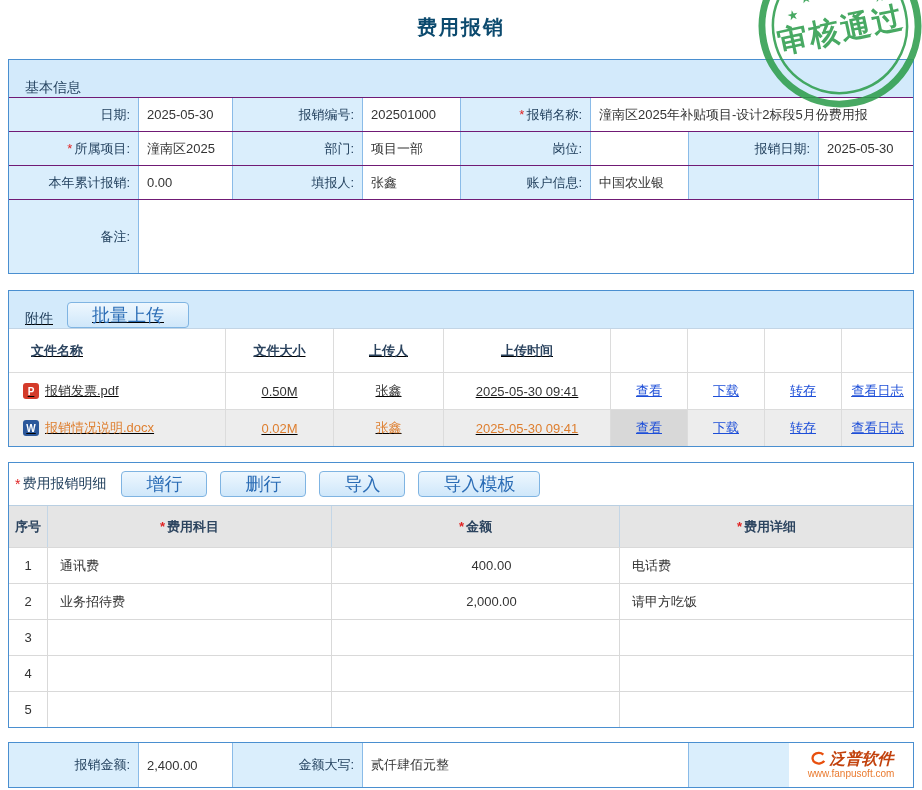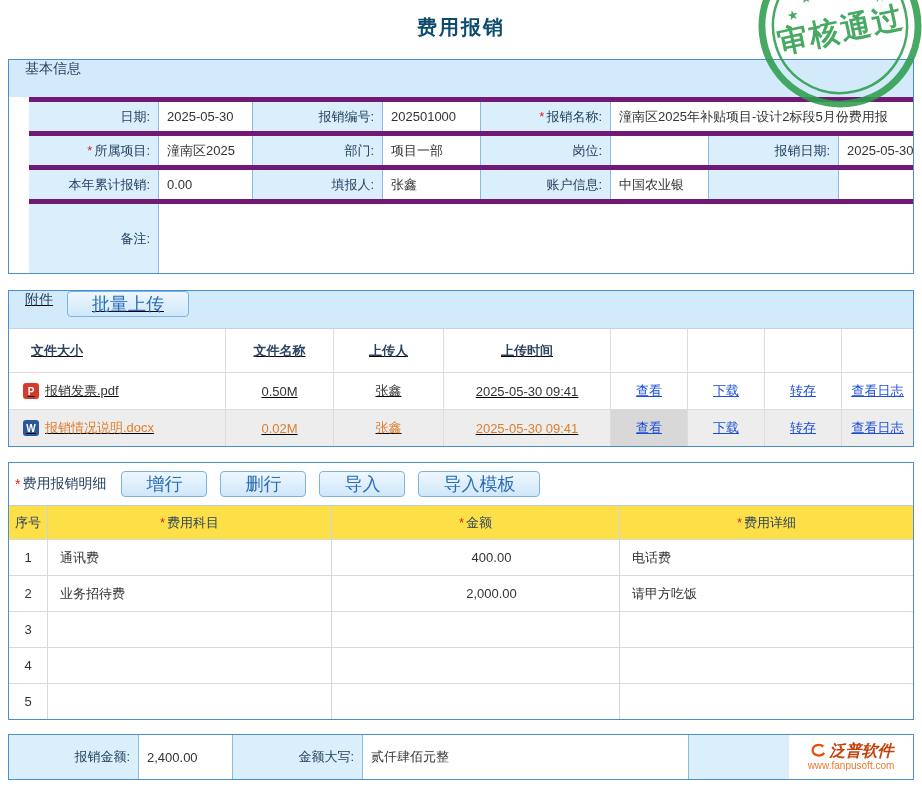--- a/index.html
+++ b/index.html
@@ -9,28 +9,28 @@
 
   .page-title { padding-top: 14px; text-align: center; font-size: 20px; font-weight: bold; color: #0c4a6e; letter-spacing: 2px; }
 
   .stamp { position: absolute; top: -58px; right: -2px; width: 168px; height: 168px; transform: rotate(-12deg); opacity: .88; pointer-events: none; z-index: 5; }
 
   .panel { margin: 0 8px; border: 1px solid #4a8fd0; background: #fff; }
   .p-basic { margin-top: 18px; }
   .p-att { margin-top: 16px; text-decoration: underline; }
   .p-det { margin-top: 15px; }
 
-  .panel-head { height: 37px; display: flex; align-items: flex-start; padding: 0 16px; background: #d3eafb; color: #24425f; font-size: 14px; }
+  .panel-head { height: 37px; display: flex; align-items: flex-end; padding: 0 16px; background: #d3eafb; color: #24425f; font-size: 14px; }
 
   .req { color: #e02222; margin-right: 2px; }
   .lbl { background: #daeefc; justify-content: flex-end; padding: 0 8px; color: #24425f; white-space: nowrap; }
   .val { padding: 0 8px; color: #333; white-space: nowrap; }
 
   
-  .bi-row { display: grid; grid-template-columns: 129px 94px 130px 98px 130px 98px 130px 95px; border-top: 5px solid #701a75; height: 34px; margin-left: 20px; }
+  .bi-row { display: grid; grid-template-columns: 129px 94px 130px 98px 130px 98px 130px 95px; border-top: 1px solid #701a75; height: 34px; }
   .bi-row.r-remark { height: 74px; }
   .bi-row > div { border-left: 1px solid #8abbe8; display: flex; align-items: center; font-size: 13px; overflow: hidden; }
   .bi-row > div:first-child { border-left: none; }
   .sp3 { grid-column: span 3; }
   .sp7 { grid-column: span 7; }
 
   
   .btn { display: inline-flex; align-items: center; height: 26px; padding: 0 24px; font-size: 18px; color: #2a6cb5;
          background: linear-gradient(#eef7fe, #cfe7fa); border: 1px solid #7fb4e2; border-radius: 4px; cursor: pointer; white-space: nowrap; }
 
@@ -46,21 +46,21 @@
   .att-grid-row.selected .cell-hl { background: #d8d8d8; }
   .link { color: #1d4ed8; text-decoration: underline; cursor: pointer; }
   .file-icon { width: 16px; height: 16px; border-radius: 3px; color: #fff; font-size: 10px; font-weight: bold; display: inline-flex; align-items: center; justify-content: center; flex: none; }
   .file-icon.pdf { background: #d43b2a; }
   .file-icon.word { background: #2b579a; }
 
   
   .det-toolbar { height: 42px; display: flex; align-items: center; gap: 13px; padding: 0 6px; background: #fff; font-size: 14px; }
   .det-title { color: #24425f; display: inline-flex; align-items: center; margin-right: 2px; }
   .det-grid-head, .det-grid-row { display: grid; grid-template-columns: 38px 284px 288px 294px; }
-  .det-grid-head { background: #fde047; border-top: 1px solid #b9cfe2; height: 34px; font-size: 13px; color: #2c445f; font-weight: normal; }
+  .det-grid-head { background: #e5e5e5; border-top: 1px solid #b9cfe2; height: 42px; font-size: 13px; color: #2c445f; font-weight: bold; }
   .det-grid-head > div { display: flex; align-items: center; justify-content: center; border-left: 1px solid #c4d6e6; }
   .det-grid-head > div:first-child { border-left: none; }
   .det-grid-row { border-top: 1px solid #d9d9d9; height: 36px; font-size: 13px; color: #333; }
   .det-grid-row > div { display: flex; align-items: center; border-left: 1px solid #d9d9d9; padding: 0 12px; overflow: hidden; }
   .det-grid-row > div:first-child { border-left: none; justify-content: center; padding: 0; }
   .det-grid-row .amt { justify-content: center; padding-left: 44px; }
 
   
   .p-sum { margin: 14px 8px 0 8px; height: 46px; display: grid; grid-template-columns: 129px 94px 130px 326px 101px 124px; border: 1px solid #4a8fd0; }
   .p-sum > div { display: flex; align-items: center; border-left: 1px solid #8abbe8; font-size: 13px; overflow: hidden; }
@@ -157,22 +157,22 @@
     </div>
   </section>
 
   <section class="panel p-att">
     <div class="panel-head">
       <span>附件</span>
       <span class="btn" style="margin-left:14px;">批量上传</span>
     </div>
 
     <div class="att-grid-head">
+      <div>文件名称</div>
       <div>文件大小</div>
-      <div>文件名称</div>
       <div>上传人</div>
       <div>上传时间</div>
       <div></div>
       <div></div>
       <div></div>
       <div></div>
     </div>
 
     <div class="att-grid-row">
       <div>

